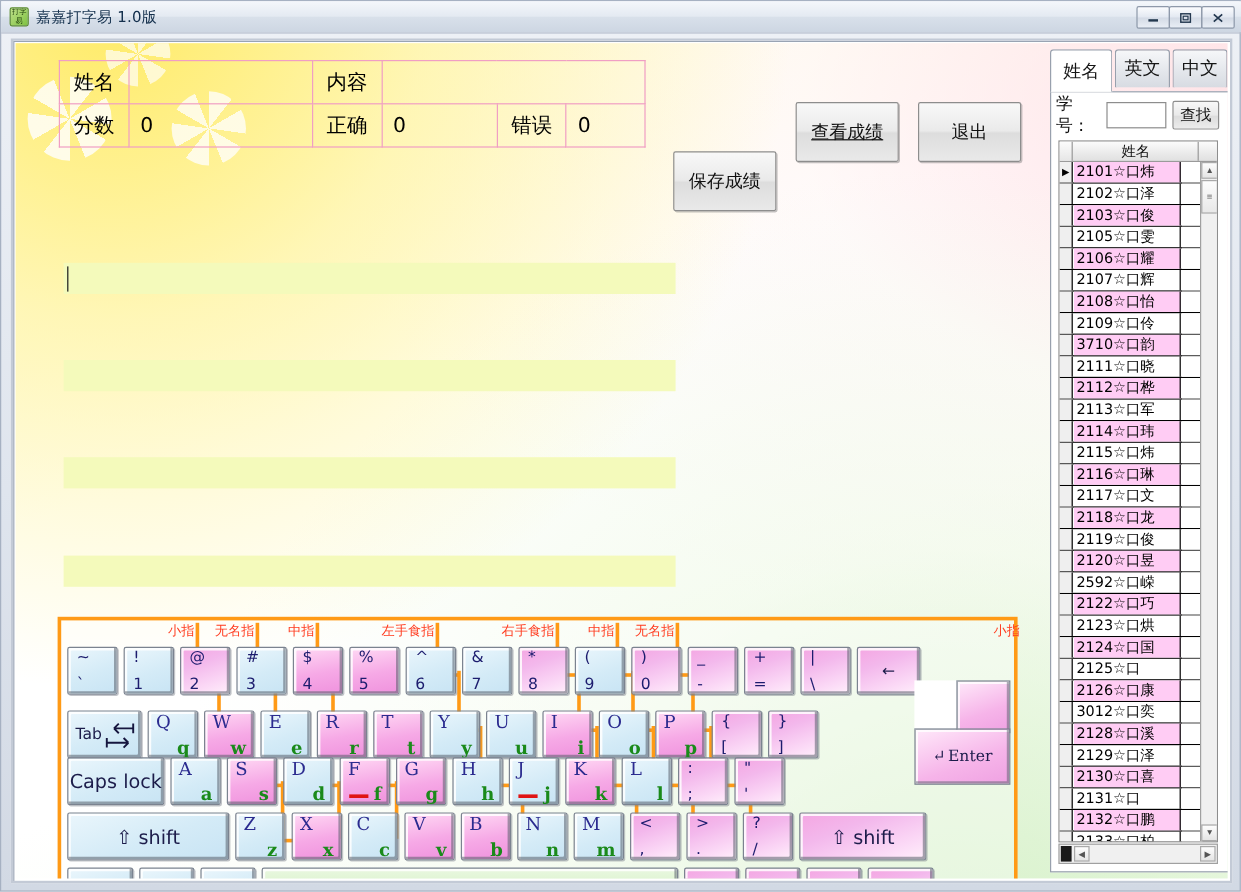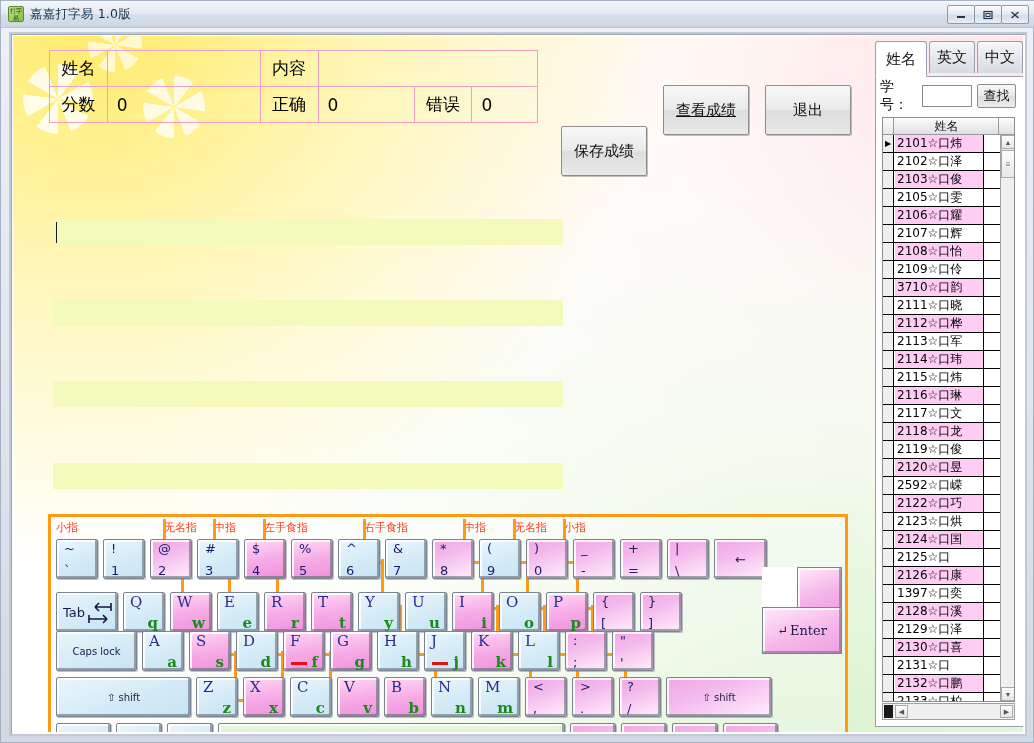--- a/index.html
+++ b/index.html
@@ -94,22 +94,22 @@
   #band4{ top:427px; }
   #caret{ position:absolute; left:43px; top:186px; width:1px; height:21px;
     background:#1b1b1b; }
 
   
   #keyboard{
     position:absolute; left:35px; top:478px; width:800px; height:254px;
     border:3px solid #FF9A16; background:rgba(255,255,255,.35);
   }
   .fgrp{ position:absolute; top:2px; height:17px; color:#ff3b1e; font-size:11px;
-     text-align:left; line-height:17px;
-     font-family:Liberation Serif, serif; white-space:nowrap;}
+     text-align:right; line-height:17px;
+     font-family:Liberation Mono, monospace; white-space:nowrap;}
   .fsep{ position:absolute; top:0px; width:3px; background:#FF9A16; }
 
   .krow{ position:absolute; left:5px; display:flex; }
   .key{
     position:relative; height:40px; width:42px; margin-right:5px;
     border:1px solid #7b8390; border-radius:2px;
     box-shadow:inset -2px -2px 0 rgba(90,96,108,.55), inset 2px 2px 0 rgba(255,255,255,.85),
                1px 1px 0 rgba(120,125,135,.45);
     flex:none;
   }
@@ -122,21 +122,21 @@
   .sym-bl{ position:absolute; left:7px; bottom:0px; font-size:13px; color:#1c1c6e;
      font-family:"DejaVu Sans","Liberation Sans",sans-serif; }
   .up{ position:absolute; left:6px; top:0px; font-size:15px; color:#2b2b8f;
      font-family:"DejaVu Serif","Liberation Serif",serif; }
   .lo{ position:absolute; right:6px; bottom:-1px; font-size:15px; color:#1a8a1a;
      font-weight:bold; font-family:"DejaVu Serif","Liberation Serif",serif; }
   .homebar{ position:absolute; left:7px; bottom:5px; width:16px; height:3px; background:#e01414; }
   .ktxt{ position:absolute; inset:0; display:flex; align-items:center; justify-content:center;
      font-size:13px; color:#1c1c4a; font-family:"DejaVu Sans","Liberation Sans",sans-serif;
      white-space:nowrap; }
-  .ktxt.sm{ font-size:10px; }
+  .ktxt.sm{ font-size:16px; }
 
   #enter-key{
     position:absolute; left:711px; top:50px; width:80px; height:87px;
   }
   #enter-top{ position:absolute; left:35px; top:0; width:45px; height:44px;
      border:1px solid #7b8390;
      background:linear-gradient(160deg,#ffe9fa,#f6b4e9 60%,#efa1e2);
      box-shadow:inset -2px -2px 0 rgba(90,96,108,.5), inset 2px 2px 0 rgba(255,255,255,.8); }
   #enter-bot{ position:absolute; left:0; top:40px; width:80px; height:47px;
      border:1px solid #7b8390;
@@ -731,21 +731,21 @@
                   <div class="gname">2125☆口</div>
                   <div class="gpad"></div>
                 </div>
                 <div class="grow alt">
                   <div class="gsel"></div>
                   <div class="gname">2126☆口康</div>
                   <div class="gpad"></div>
                 </div>
                 <div class="grow">
                   <div class="gsel"></div>
-                  <div class="gname">1397☆口奕</div>
+                  <div class="gname">3012☆口奕</div>
                   <div class="gpad"></div>
                 </div>
                 <div class="grow alt">
                   <div class="gsel"></div>
                   <div class="gname">2128☆口溪</div>
                   <div class="gpad"></div>
                 </div>
                 <div class="grow">
                   <div class="gsel"></div>
                   <div class="gname">2129☆口泽</div>

